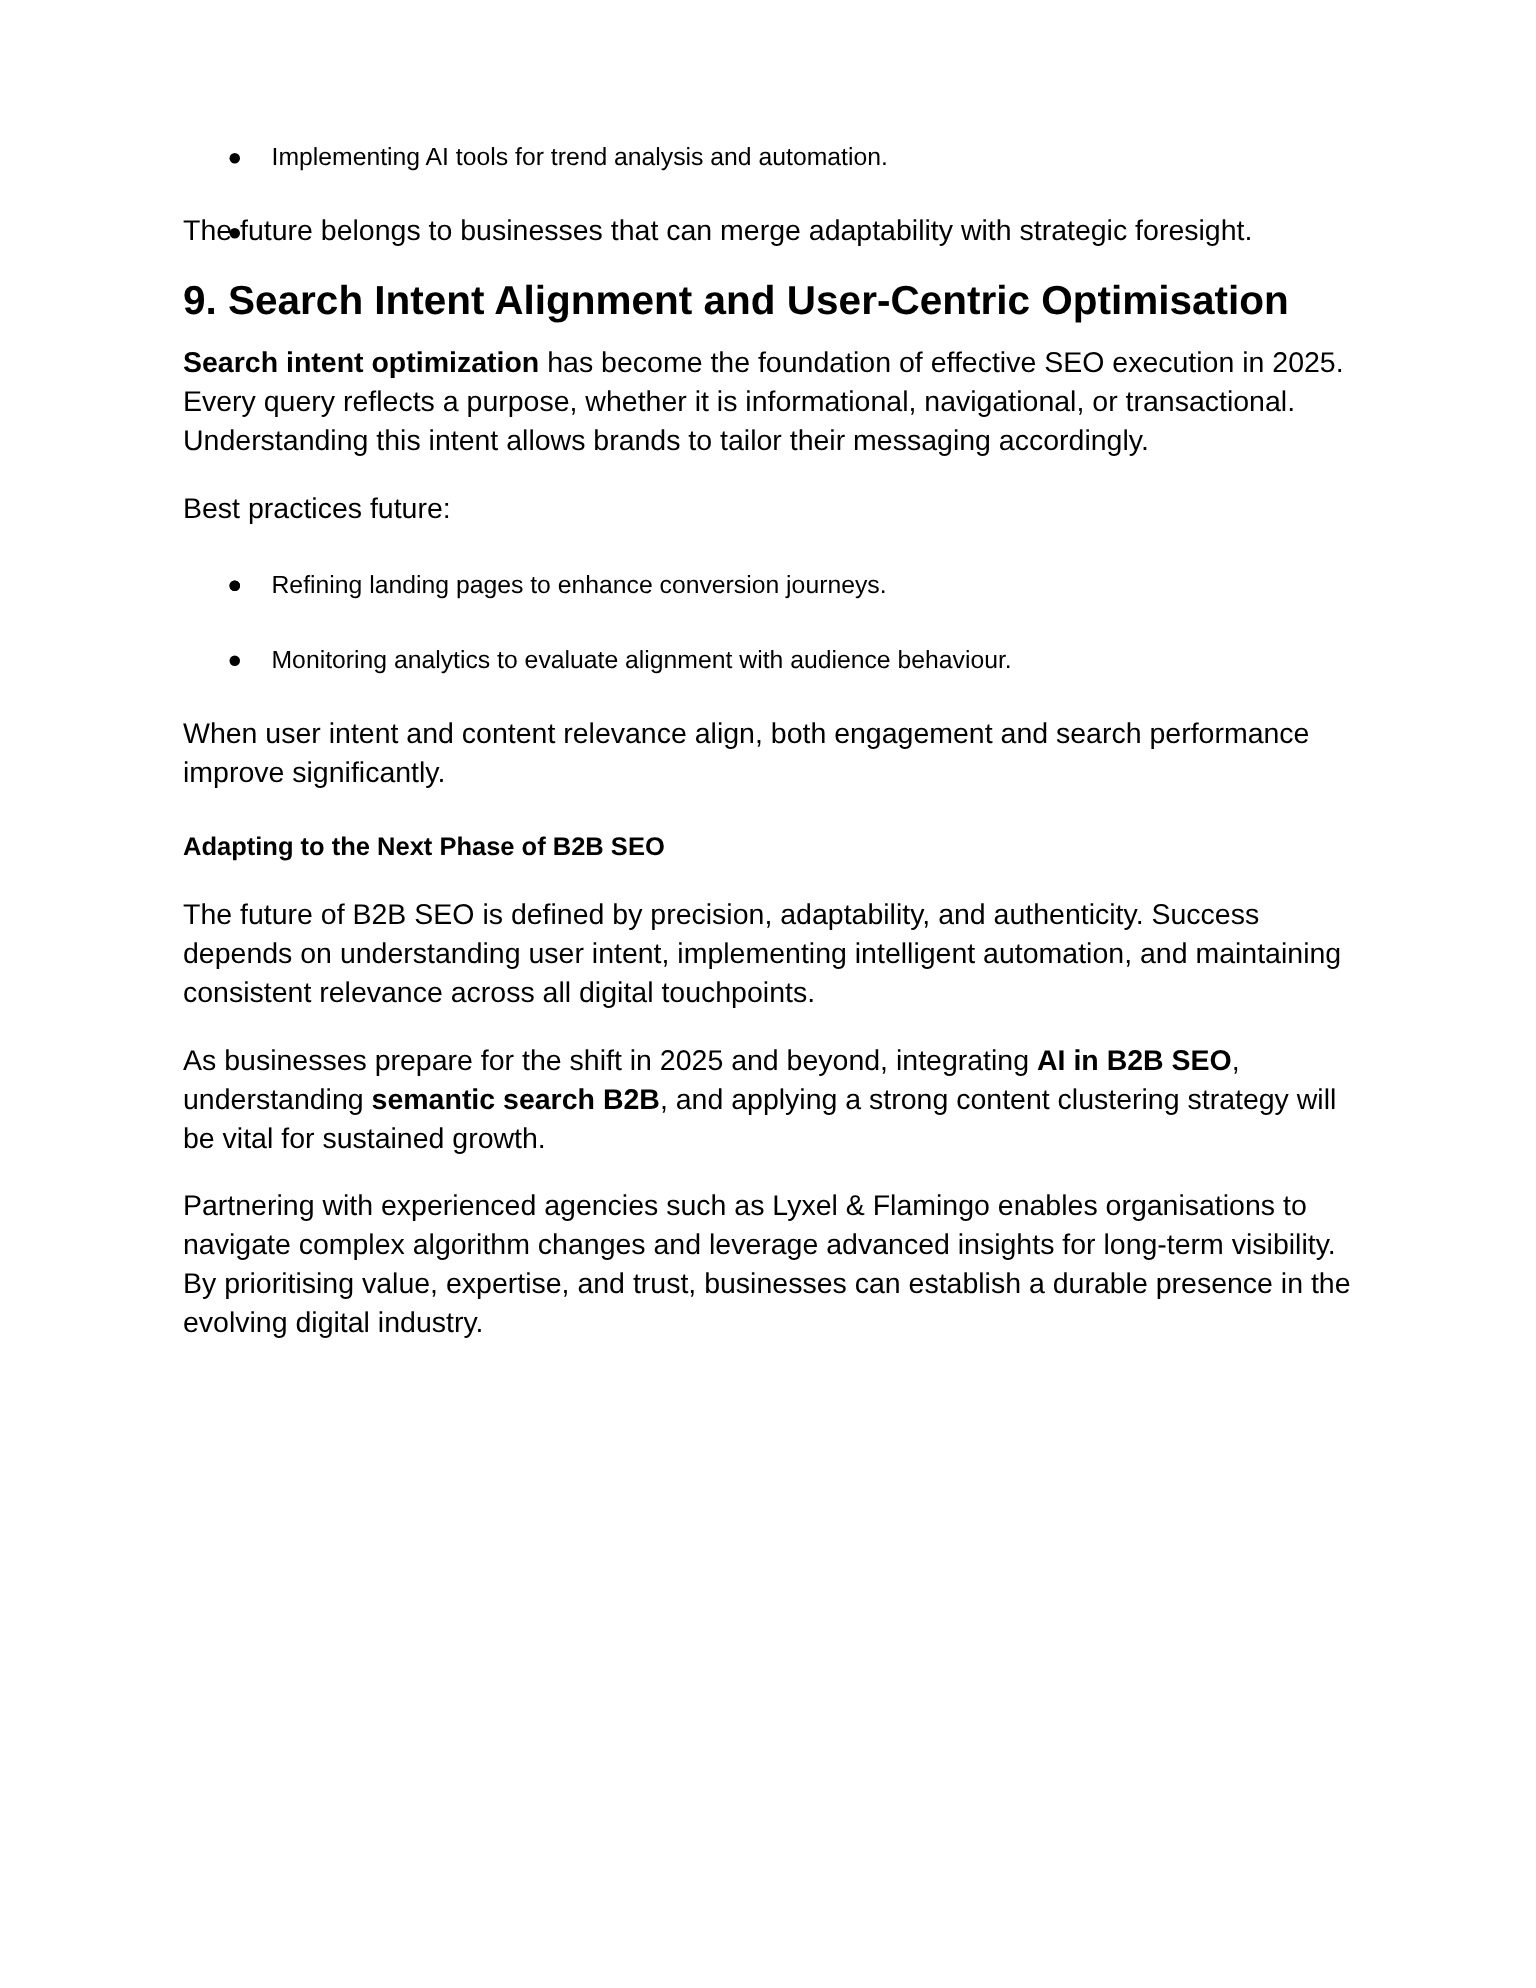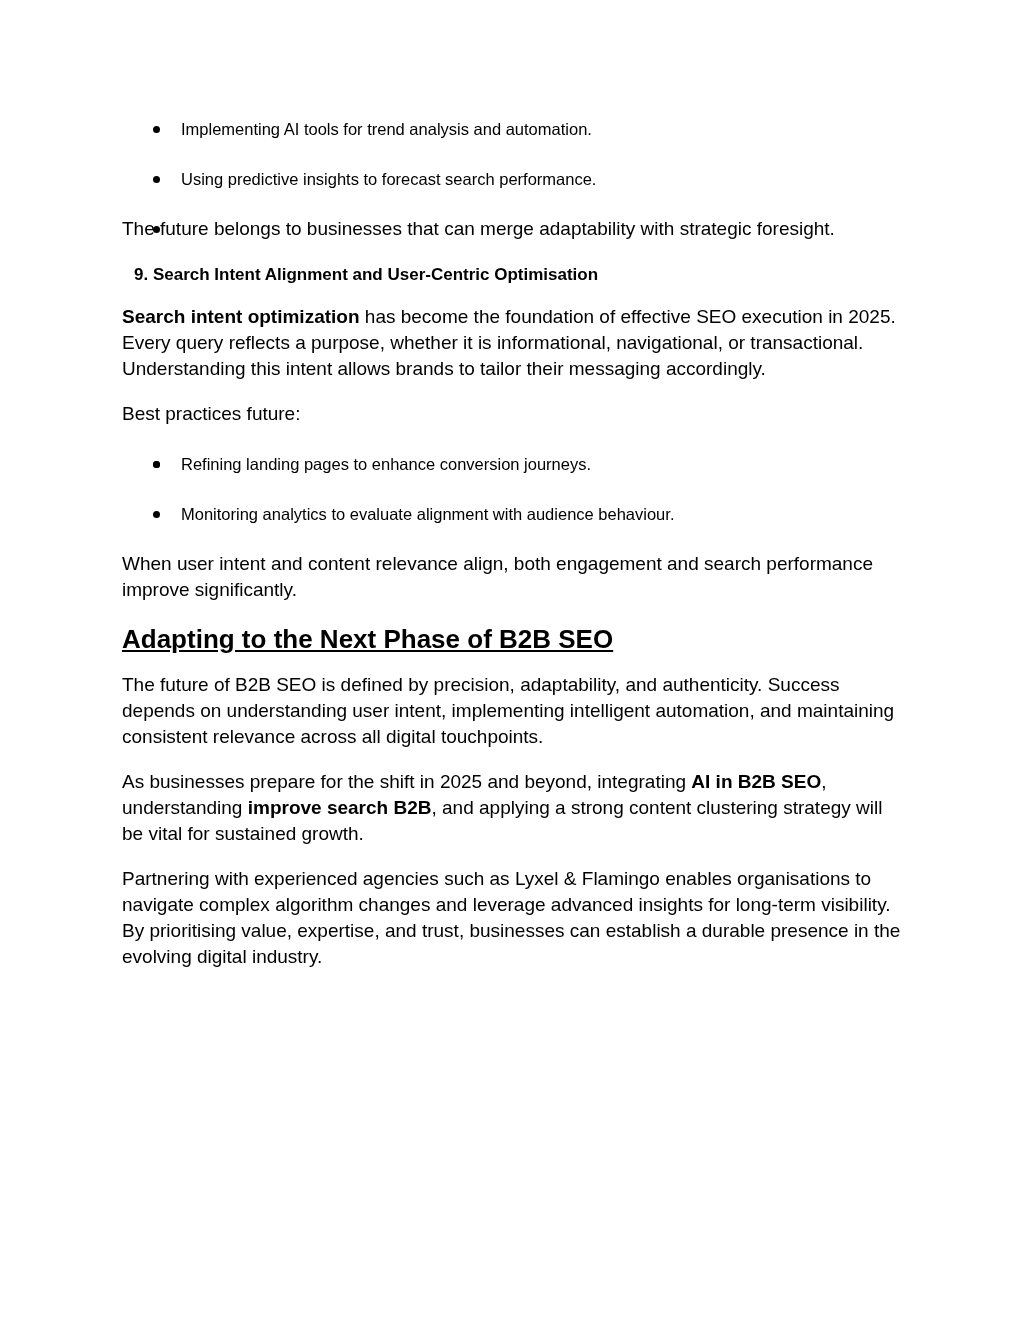--- a/index.html
+++ b/index.html
@@ -8,21 +8,21 @@
     height: 1325px;
     background: #ffffff;
     color: #000000;
     font-family: "Liberation Sans", sans-serif;
     overflow: hidden;
   }
   .page {
     box-sizing: border-box;
     width: 1024px;
     height: 1325px;
-    padding: 116px 122px 0 122px;
+    padding: 92px 122px 0 122px;
     background: #ffffff;
   }
   .body-text, p {
     font-size: 19px;
     line-height: 26px;
     margin: 0 0 19px 0;
   }
   ul.doc-list {
     list-style: none;
     margin: 0 0 17px 0;
@@ -39,42 +39,40 @@
     position: absolute;
     left: 31px;
     top: 10px;
     width: 7px;
     height: 7px;
     border-radius: 50%;
     background: #000000;
     display: inline-block;
   }
   h1.doc-h1 {
-    font-size: 26px;
+    font-size: 17px;
     line-height: 34px;
     font-weight: bold;
     margin: 13px 0 16px 0;
-    text-decoration: underline;
   }
   h2.doc-h2 {
-    font-size: 17px;
+    font-size: 27px;
     line-height: 27px;
     font-weight: bold;
-    margin: 11px 0 16px 12px;
+    margin: 11px 0 16px 0;
   }
   strong { font-weight: bold; }
 </style>
 </head>
 <body>
 
 <div class="page">
 
   <ul class="doc-list">
     <li><span class="bullet-dot"></span><span>Implementing AI tools for trend analysis and automation.</span></li>
-    <li><span class="bullet-dot"></span><span>Using predictive insights to forecast search performance.</span></li>
     <li><span class="bullet-dot"></span></li>
   </ul>
 
   <p>The future belongs to businesses that can merge adaptability with strategic foresight.</p>
 
   <h2 class="doc-h2">9. Search Intent Alignment and User-Centric Optimisation</h2>
 
   <p><strong>Search intent optimization</strong><span> has become the foundation of effective SEO execution in 2025. Every query reflects a purpose, whether it is informational, navigational, or transactional. Understanding this intent allows brands to tailor their messaging accordingly.</span></p>
 
   <p>Best practices future:</p>
@@ -84,17 +82,17 @@
     <li><span class="bullet-dot"></span><span>Refining landing pages to enhance conversion journeys.</span></li>
     <li><span class="bullet-dot"></span><span>Monitoring analytics to evaluate alignment with audience behaviour.</span></li>
   </ul>
 
   <p>When user intent and content relevance align, both engagement and search performance improve significantly.</p>
 
   <h1 class="doc-h1">Adapting to the Next Phase of B2B SEO</h1>
 
   <p>The future of B2B SEO is defined by precision, adaptability, and authenticity. Success depends on understanding user intent, implementing intelligent automation, and maintaining consistent relevance across all digital touchpoints.</p>
 
-  <p><span>As businesses prepare for the shift in 2025 and beyond, integrating </span><strong>AI in B2B SEO</strong><span>, understanding </span><strong>improve search B2B</strong><span>, and applying a strong content clustering strategy will be vital for sustained growth.</span></p>
+  <p><span>As businesses prepare for the shift in 2025 and beyond, integrating </span><strong>AI in B2B SEO</strong><span>, understanding </span><strong>semantic search B2B</strong><span>, and applying a strong content clustering strategy will be vital for sustained growth.</span></p>
 
   <p>Partnering with experienced agencies such as Lyxel &amp; Flamingo enables organisations to navigate complex algorithm changes and leverage advanced insights for long-term visibility. By prioritising value, expertise, and trust, businesses can establish a durable presence in the evolving digital industry.</p>
 
 </div>
 
 </body></html>

